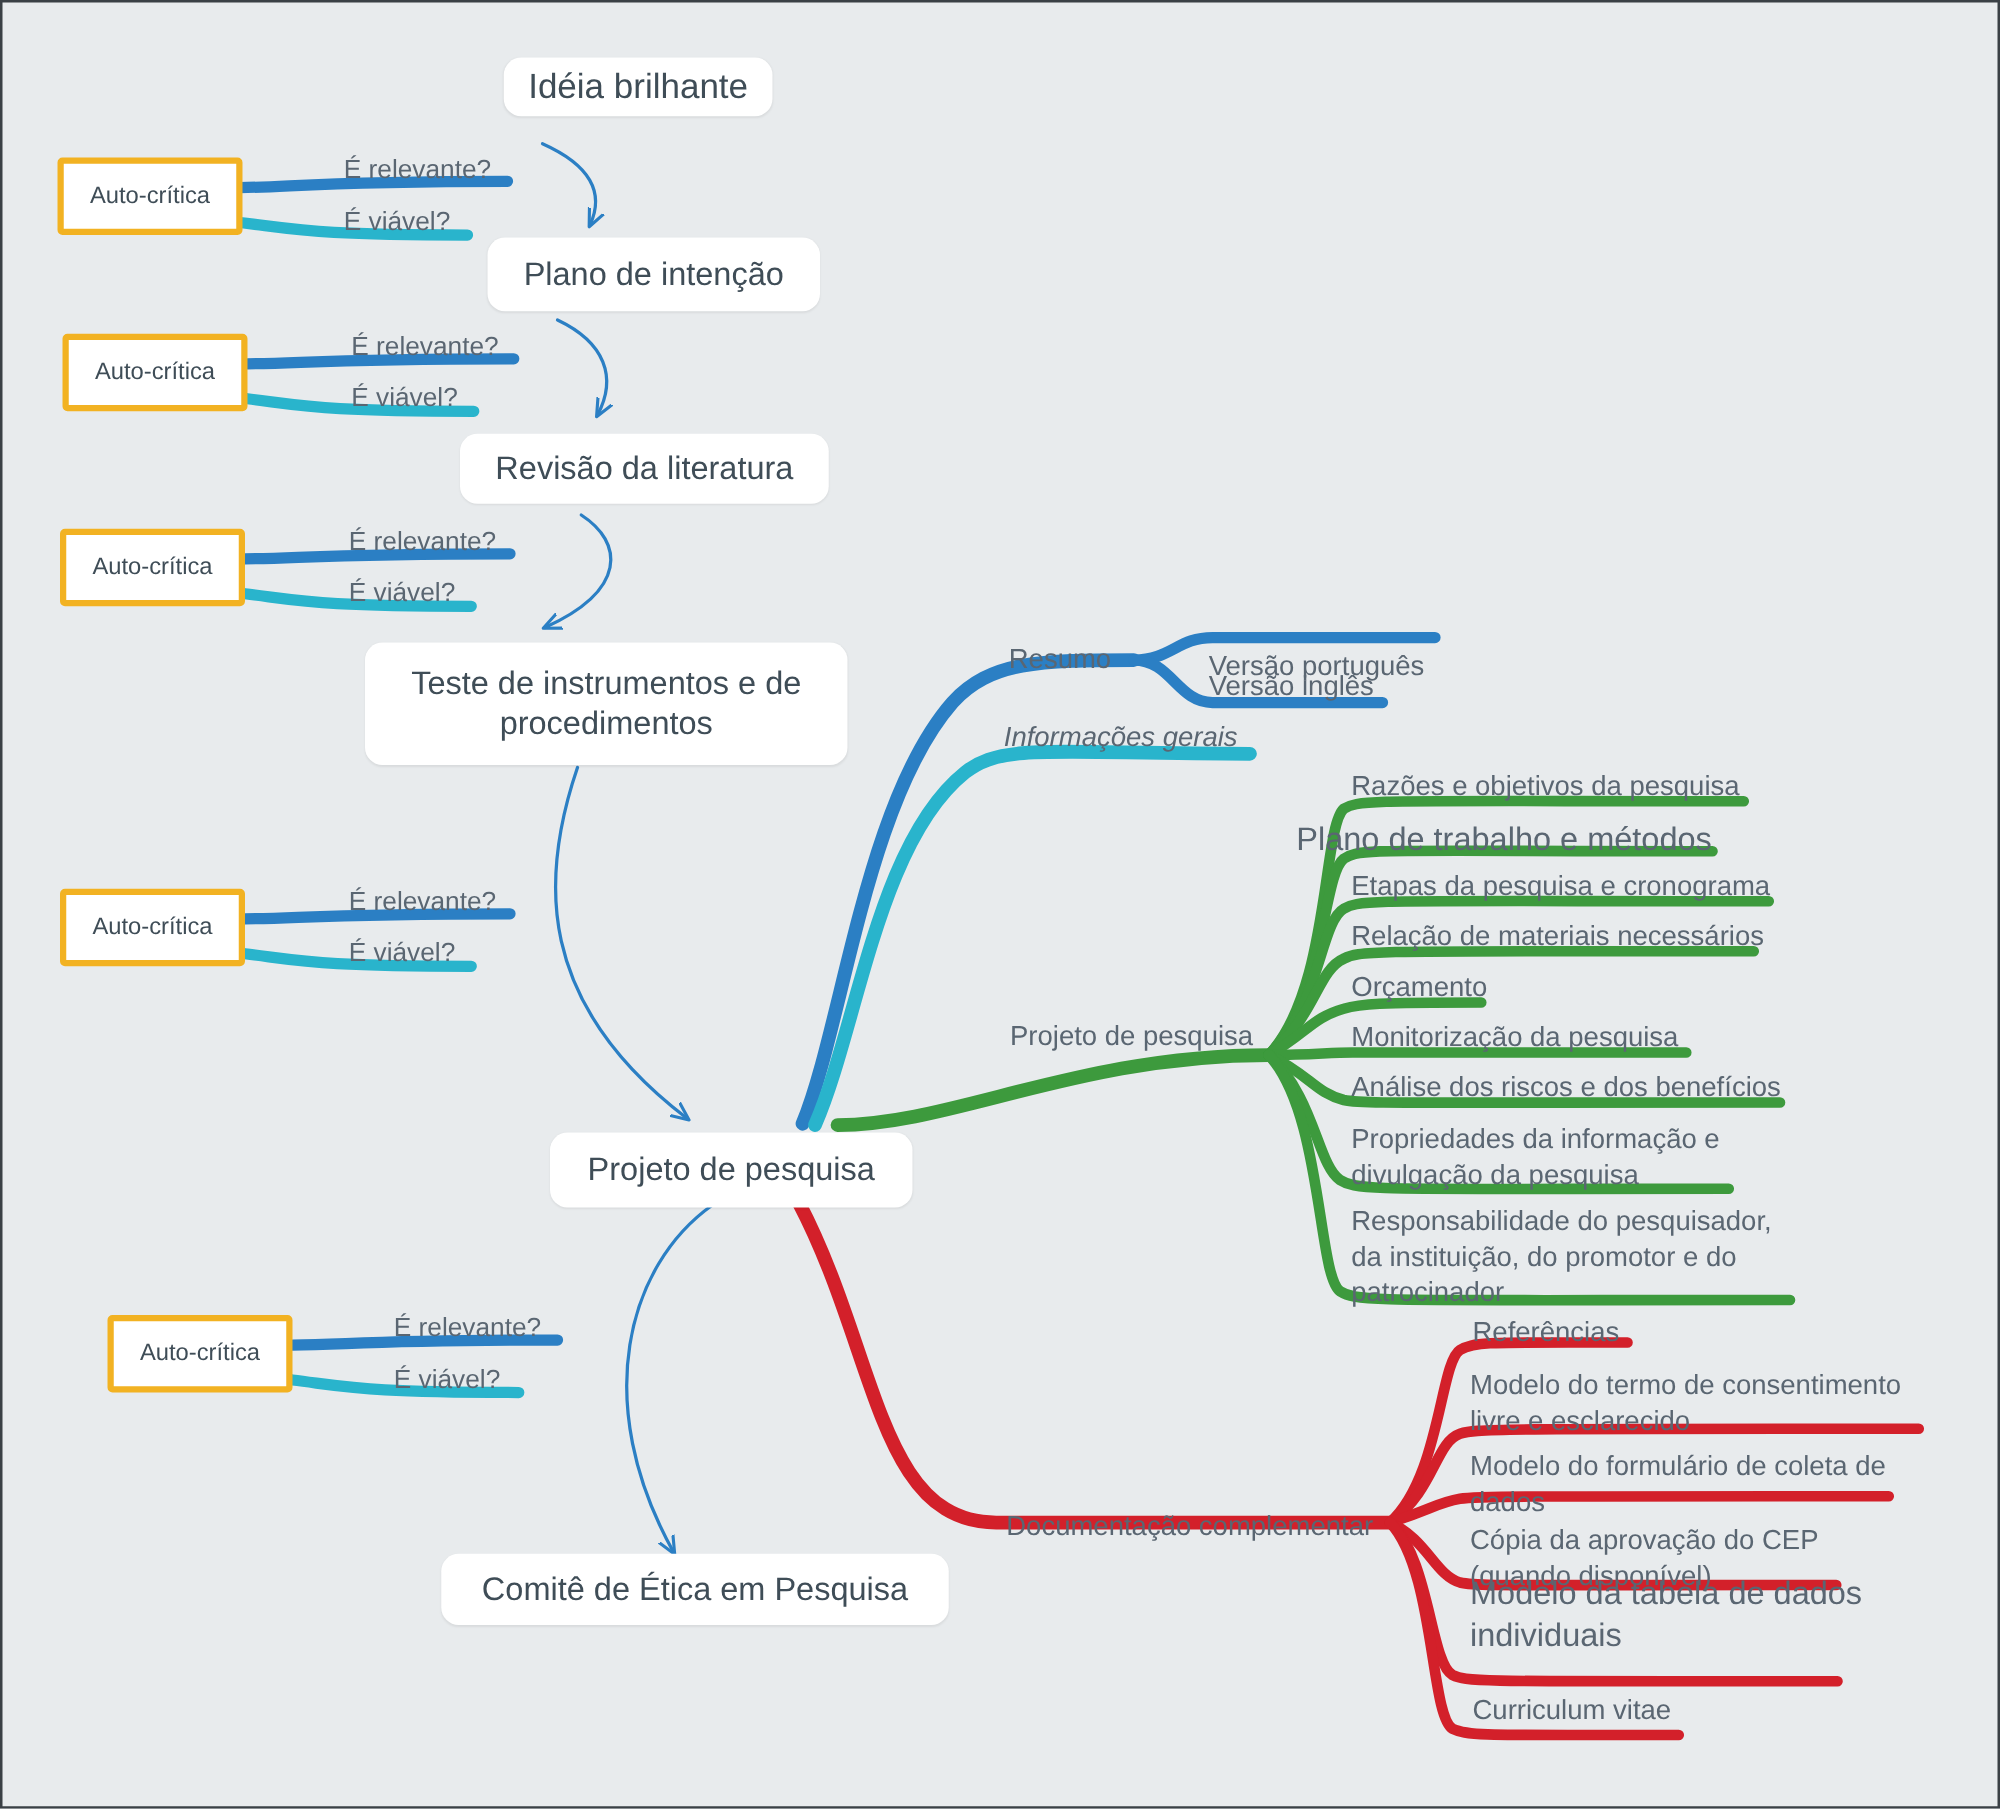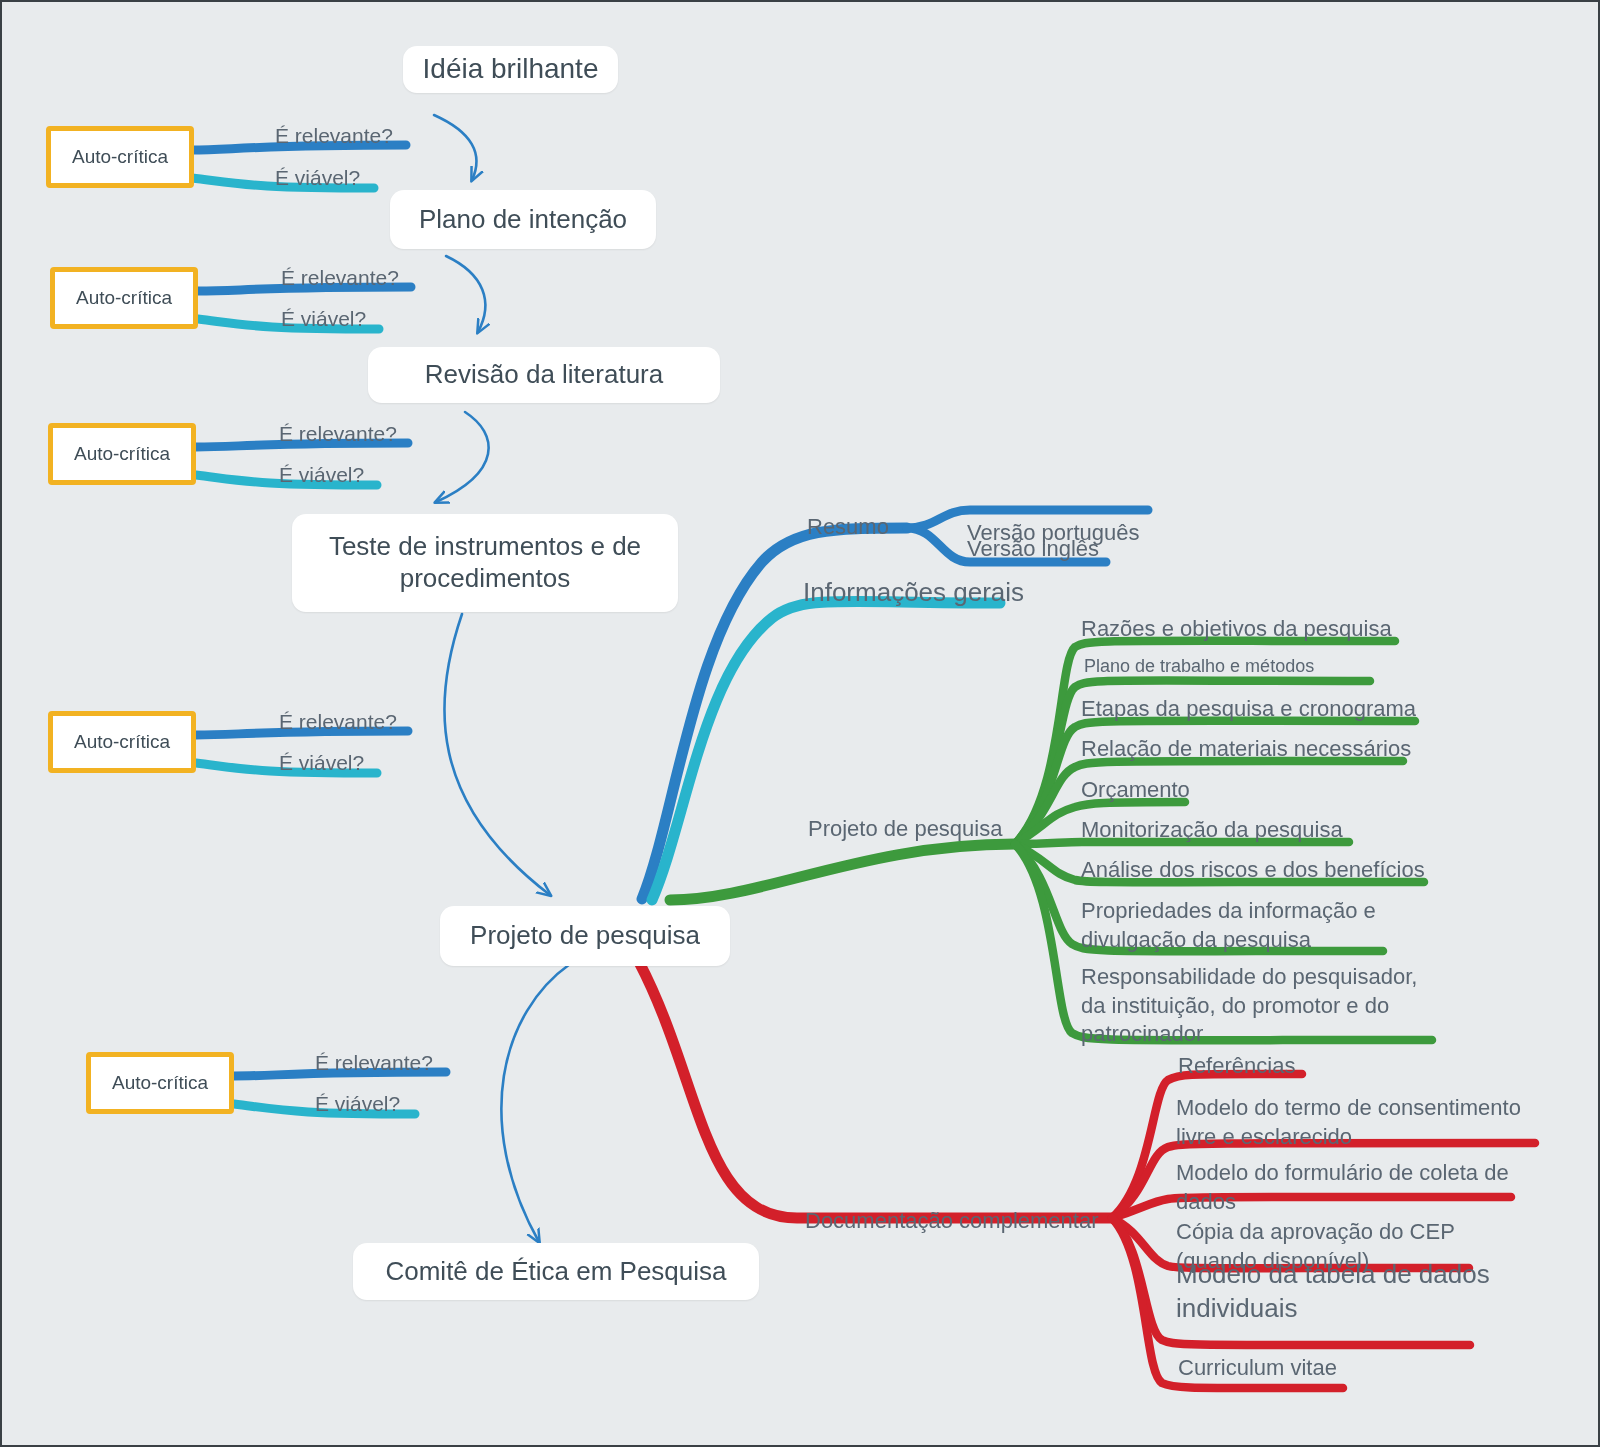--- a/index.html
+++ b/index.html
@@ -105,21 +105,21 @@
   </svg>
 
   <div class="node" style="left:401px;top:44px;width:215px;height:47px;font-size:28px;">
     <span>Idéia brilhante</span>
   </div>
 
   <div class="node" style="left:388px;top:188px;width:266px;height:59px;font-size:26px;">
     <span>Plano de intenção</span>
   </div>
 
-  <div class="node" style="left:366px;top:345px;width:352px;height:56px;font-size:26px;">
+  <div class="node" style="left:366px;top:345px;width:295px;height:56px;font-size:26px;">
     <span>Revisão da literatura</span>
   </div>
 
   <div class="node" style="left:290px;top:512px;width:386px;height:98px;font-size:26px;white-space:pre-line;">
     <span>Teste de instrumentos e de
 procedimentos</span>
   </div>
 
   <div class="node" style="left:438px;top:904px;width:290px;height:60px;font-size:26px;">
     <span>Projeto de pesquisa</span>
@@ -157,26 +157,26 @@
   <div class="lbl" style="left:277px;top:706px;font-size:21px;">É relevante?</div>
   <div class="lbl" style="left:277px;top:747px;font-size:21px;">É viável?</div>
 
   <div class="lbl" style="left:313px;top:1047px;font-size:21px;">É relevante?</div>
   <div class="lbl" style="left:313px;top:1088px;font-size:21px;">É viável?</div>
 
   <div class="lbl" style="left:805px;top:511px;font-size:22px;">Resumo</div>
   <div class="lbl" style="left:965px;top:493px;font-size:22px;margin-top:24px;">Versão português</div>
   <div class="lbl" style="left:965px;top:533px;font-size:22px;">Versão inglês</div>
 
-  <div class="lbl" style="left:801px;top:574px;font-size:26px;">Informações gerais</div>
+  <div class="lbl" style="left:801px;top:574px;font-size:22px;font-style:italic;">Informações gerais</div>
 
   <div class="lbl" style="left:806px;top:813px;font-size:22px;">Projeto de pesquisa</div>
 
   <div class="lbl" style="left:1079px;top:613px;font-size:22px;">Razões e objetivos da pesquisa</div>
-  <div class="lbl" style="left:1082px;top:653px;font-size:18px;">Plano de trabalho e métodos</div>
+  <div class="lbl" style="left:1035px;top:653px;font-size:26px;">Plano de trabalho e métodos</div>
   <div class="lbl" style="left:1079px;top:693px;font-size:22px;">Etapas da pesquisa e cronograma</div>
   <div class="lbl" style="left:1079px;top:733px;font-size:22px;">Relação de materiais necessários</div>
   <div class="lbl" style="left:1079px;top:774px;font-size:22px;">Orçamento</div>
   <div class="lbl" style="left:1079px;top:814px;font-size:22px;">Monitorização da pesquisa</div>
   <div class="lbl" style="left:1079px;top:854px;font-size:22px;">Análise dos riscos e dos benefícios</div>
   <div class="lbl" style="left:1079px;top:895px;font-size:22px;white-space:pre-line;">Propriedades da informação e
 divulgação da pesquisa</div>
   <div class="lbl" style="left:1079px;top:961px;font-size:22px;white-space:pre-line;">Responsabilidade do pesquisador,
 da instituição, do promotor e do
 patrocinador</div>

